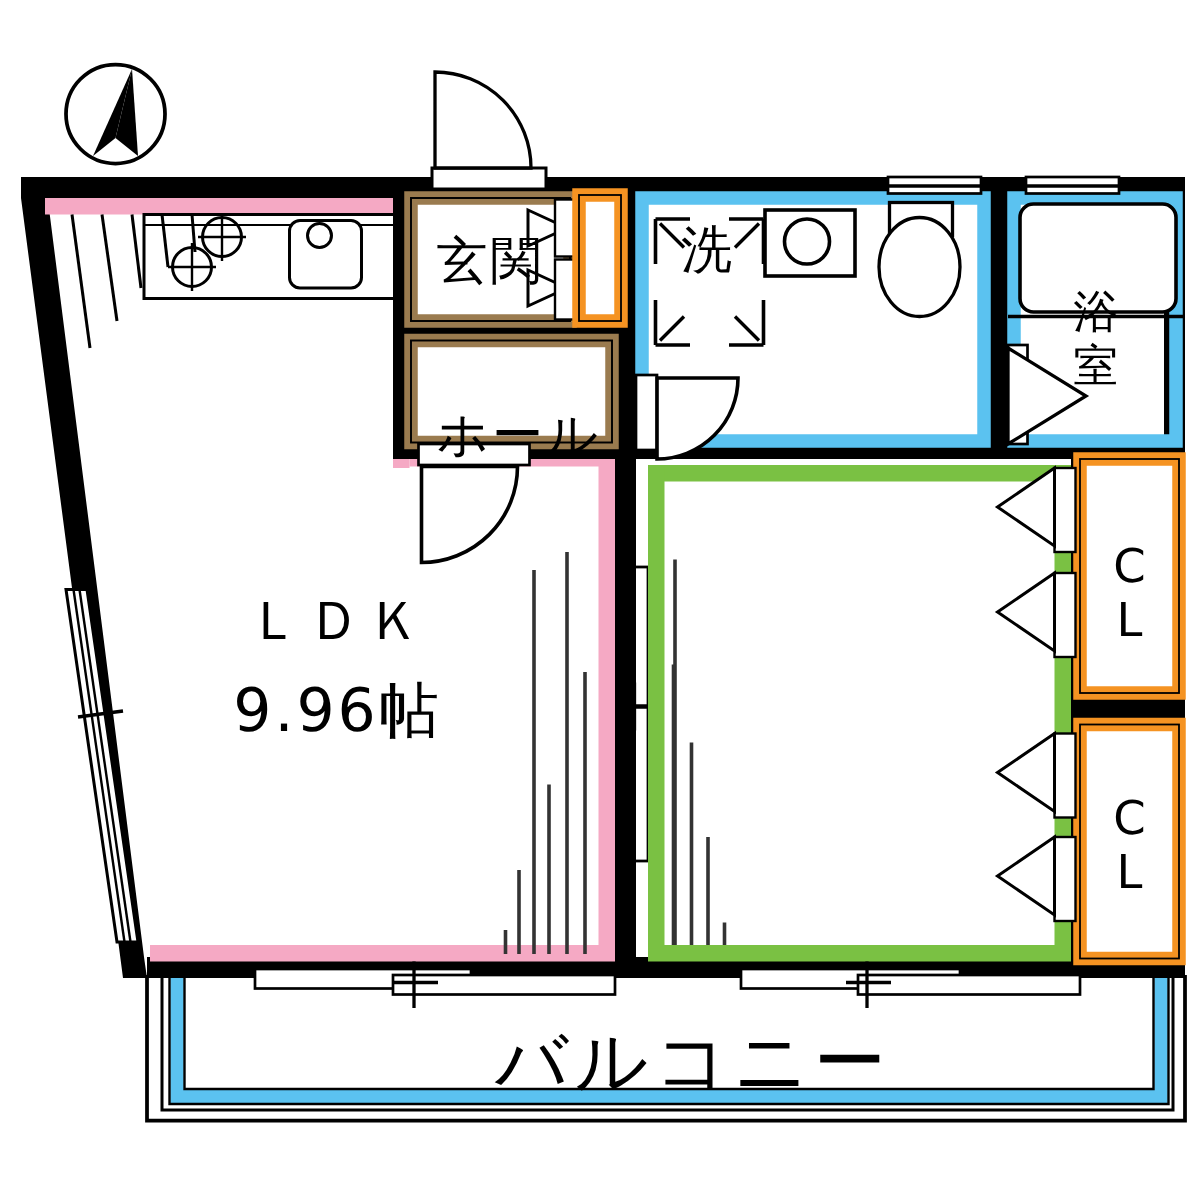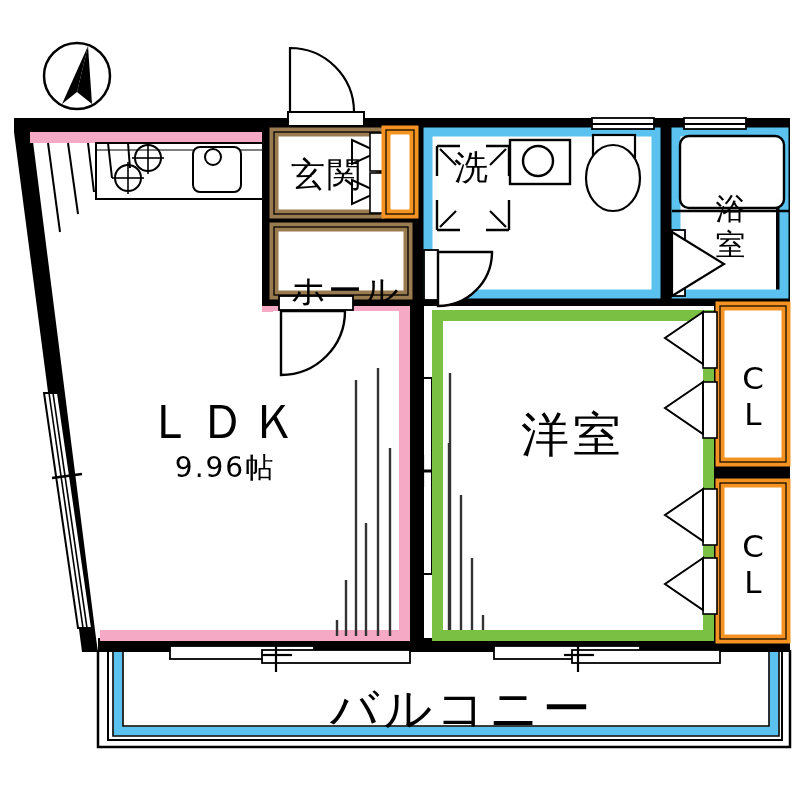--- a/index.html
+++ b/index.html
@@ -26,26 +26,26 @@
   }
   .room-label {
     position: absolute;
     text-align: center;
     color: #000000;
     line-height: 1.12;
     white-space: nowrap;
     user-select: none;
   }
   .lbl-main {
-    font-size: 48px;
+    font-size: 36px;
     letter-spacing: 4px;
     font-weight: 500;
   }
   .lbl-area {
-    font-size: 28px;
+    font-size: 40px;
     letter-spacing: 2px;
     font-weight: 500;
   }
   .lbl-mid {
     font-size: 34px;
     letter-spacing: 2px;
     font-weight: 500;
   }
   .lbl-small {
     font-size: 30px;
@@ -306,21 +306,20 @@
       <circle cx="77" cy="76" r="33" fill="#ffffff" stroke="#000000" stroke-width="2.5"></circle>
       <path d="M 88 46 L 62 104 L 77 92 Z" fill="#000000"></path>
       <path d="M 88 46 L 92 104 L 77 92 Z" fill="#000000"></path>
     </g>
 
   </svg>
 
   <div class="room-label lbl-main" style="left:110px; top:395px; width:230px;">ＬＤＫ</div>
   <div class="room-label lbl-area" style="left:110px; top:452px; width:230px;">9.96帖</div>
 
-  <div class="room-label lbl-main" style="left:478px; top:408px; width:190px;">洋室</div>
 
   <div class="room-label lbl-mid" style="left:277px; top:155px; width:100px;">玄関</div>
 
   <div class="room-label lbl-mid" style="left:280px; top:243px; width:132px;margin-top:28px;">ホール</div>
 
   <div class="room-label lbl-mid" style="left:443px; top:148px; width:58px;">洗</div>
 
   <div class="room-label lbl-small" style="left:703px; top:192px; width:56px;">浴</div>
   <div class="room-label lbl-small" style="left:703px; top:228px; width:56px;">室</div>
 

